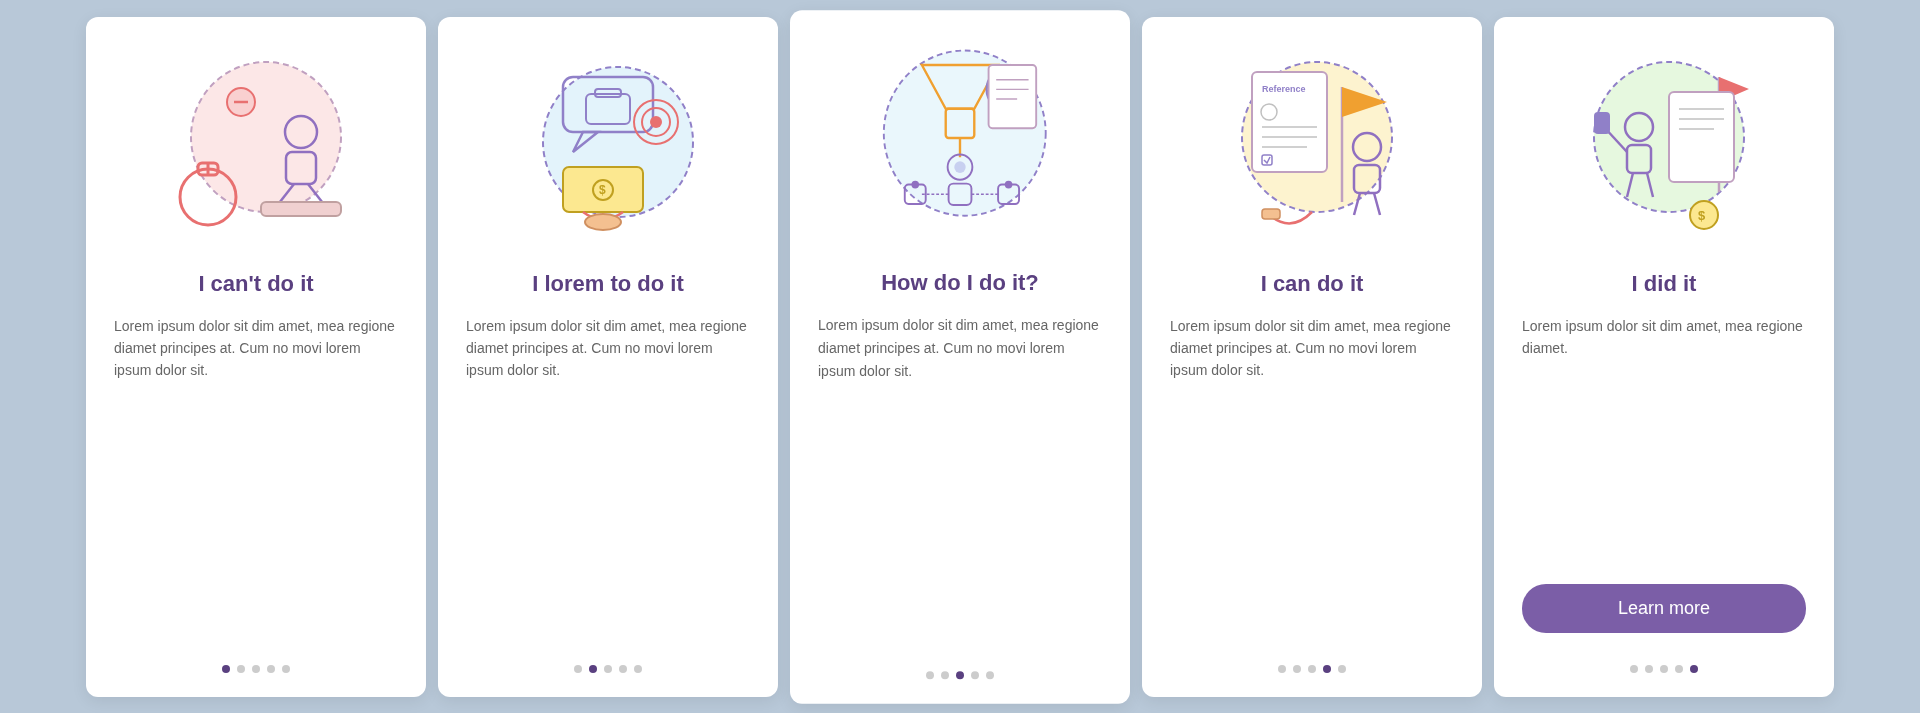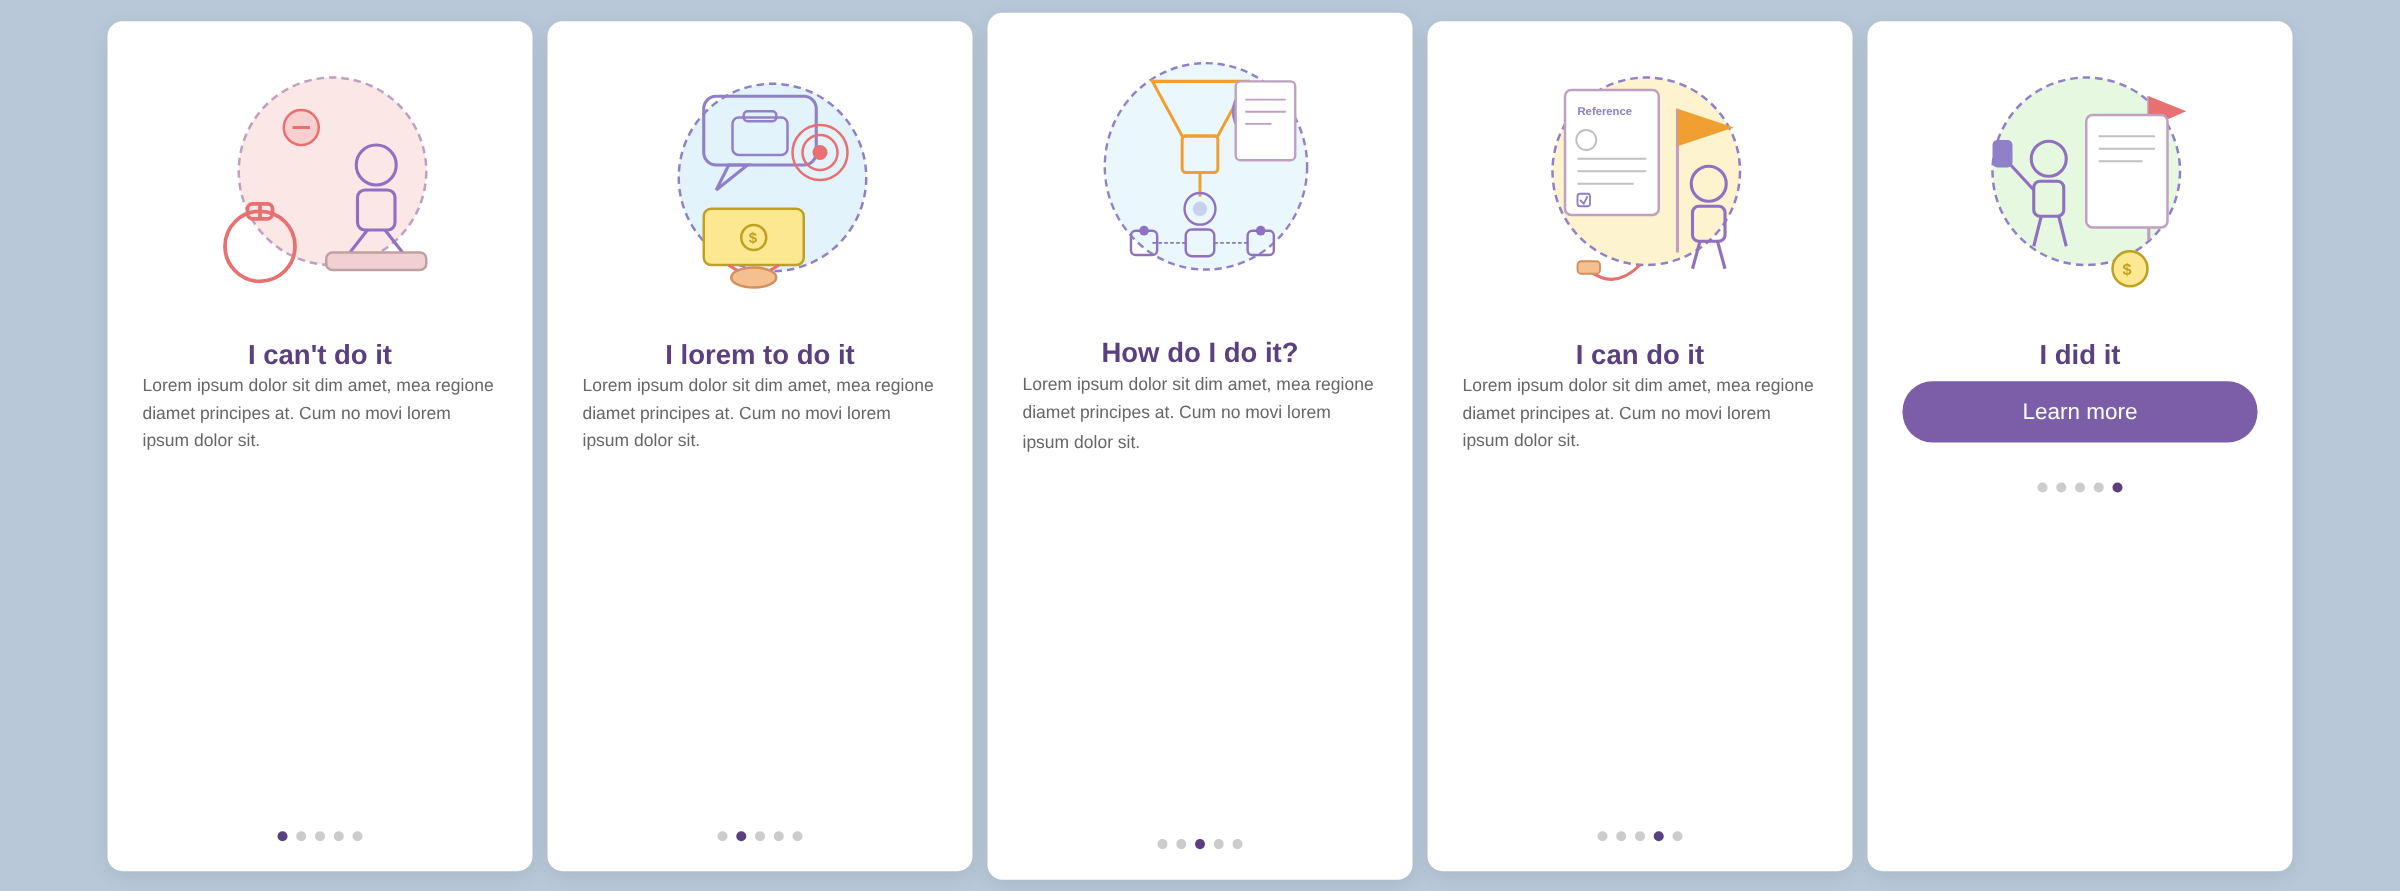--- a/index.html
+++ b/index.html
@@ -44,20 +44,21 @@
     .card-illustration svg {
       width: 100%;
       height: 100%;
     }
 
     .card-title {
       font-size: 22px;
       font-weight: 600;
       color: #5a4080;
       text-align: left;
+      margin-bottom: 18px;
     }
 
     .card-body {
       font-size: 14px;
       color: #666;
       text-align: left;
       line-height: 1.6;
       flex: 1;
     }
 
@@ -274,20 +275,21 @@
         <line x1="83" y1="126" x2="89" y2="150" stroke="#9070c0" stroke-width="2.5"></line>
 
         <line x1="63" y1="105" x2="40" y2="80" stroke="#9070c0" stroke-width="2.5"></line>
         <rect x="30" y="65" width="16" height="22" rx="4" fill="#9080c8"></rect>
 
         <circle cx="140" cy="168" r="14" fill="#fce890" stroke="#c0a020" stroke-width="2"></circle>
         <text x="134" y="173" font-size="13" fill="#c0a020" font-weight="bold">$</text>
       </svg>
     </div>
     <div class="card-title">I did it</div>
+    <div class="card-body">Lorem ipsum dolor sit dim amet, mea regione diamet.</div>
     <button class="learn-more-btn">Learn more</button>
     <div class="dots">
       <div class="dot"></div>
       <div class="dot"></div>
       <div class="dot"></div>
       <div class="dot"></div>
       <div class="dot active"></div>
     </div>
   </div>
 

